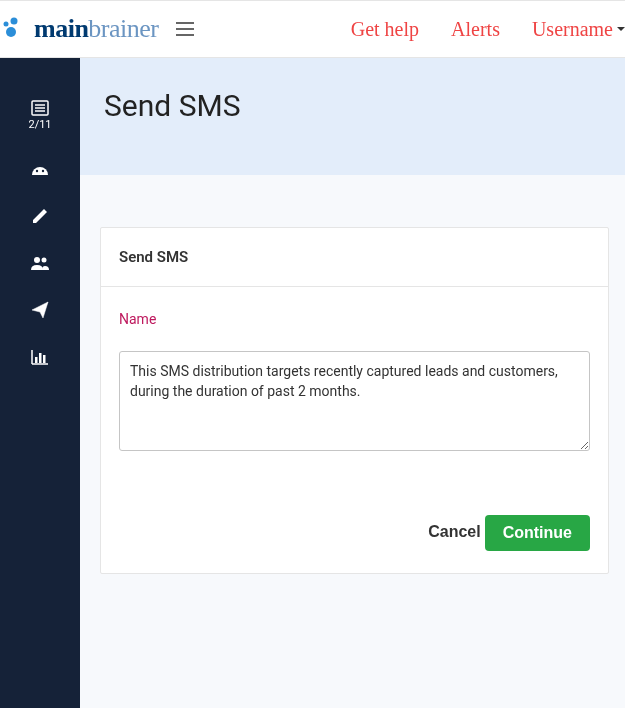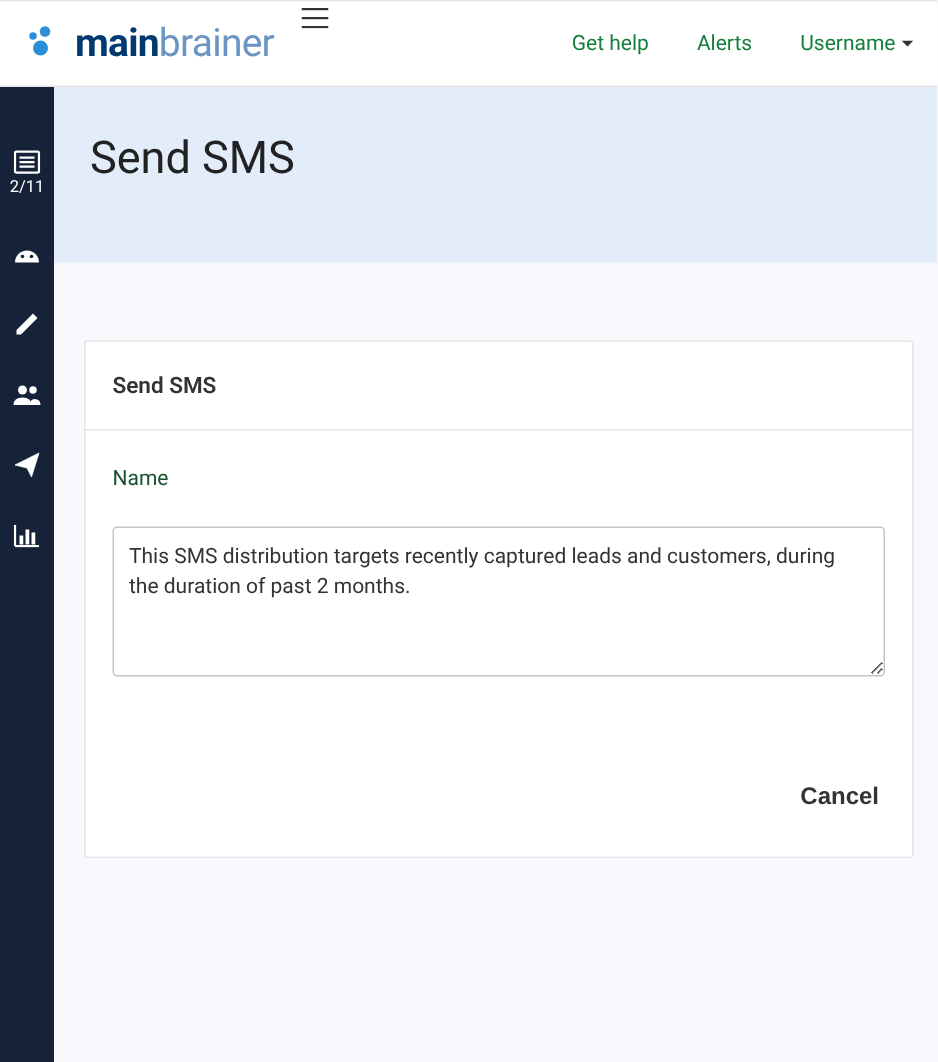--- a/index.html
+++ b/index.html
@@ -13,21 +13,23 @@
       width: 625px;
       height: 708px;
       overflow: hidden;
     }
     .top-bar {
       height: 58px;
       background: #ffffff;
       border-top: 1px solid #e5e5e5;
       border-bottom: 1px solid #e5e5e5;
       display: flex;
-      padding: 0 16px;
+      align-items: center;
+      padding: 0 0;
+      font-family: Liberation Serif, serif;
     }
     .logo-container {
       display: flex;
       align-items: center;
       gap: 8px;
     }
     .logo-text {
       font-size: 26px;
       font-weight: 700;
       color: #003a70;
@@ -43,33 +45,33 @@
       color: #333;
       padding: 4px;
     }
     .top-nav {
       margin-left: auto;
       display: flex;
       align-items: center;
       gap: 32px;
     }
     .top-nav-item {
-      font-size: 14px;
-      color: #15803d;
+      font-size: 20px;
+      color: #ef4444;
       cursor: pointer;
       display: flex;
       align-items: center;
       gap: 4px;
     }
     .main-wrapper {
       display: flex;
       height: calc(708px - 58px);
     }
     .sidebar {
-      width: 36px;
+      width: 80px;
       background: #152238;
       display: flex;
       flex-direction: column;
       padding-top: 42px;
       gap: 30px;
     }
     .sidebar-item {
       color: #ffffff;
       cursor: pointer;
       display: flex;
@@ -114,21 +116,21 @@
     }
     .card-body {
       padding: 24px 18px 20px 18px;
     }
     .form-group {
       margin-bottom: 24px;
     }
     .form-label {
       display: block;
       font-size: 14px;
-      color: #14532d;
+      color: #be185d;
       margin-bottom: 12px;
     }
     .form-input {
       width: 100%;
       padding: 8px 10px;
       border: 1px solid #c5c5c5;
       border-radius: 3px;
       font-size: 14px;
       color: #333;
       font-family: inherit;
@@ -268,16 +270,17 @@
       <div class="card-body">
         <div class="form-group">
           <label class="form-label">Name</label>
         </div>
         <div class="form-group">
           <textarea class="form-textarea" style="">This SMS distribution targets recently captured leads and customers, during the duration of past 2 months.</textarea>
         </div>
       </div>
       <div class="card-footer">
         <button class="btn-cancel">Cancel</button>
+        <button class="btn-continue">Continue</button>
       </div>
     </div>
   </div>
 </div>
 
 </body></html>

